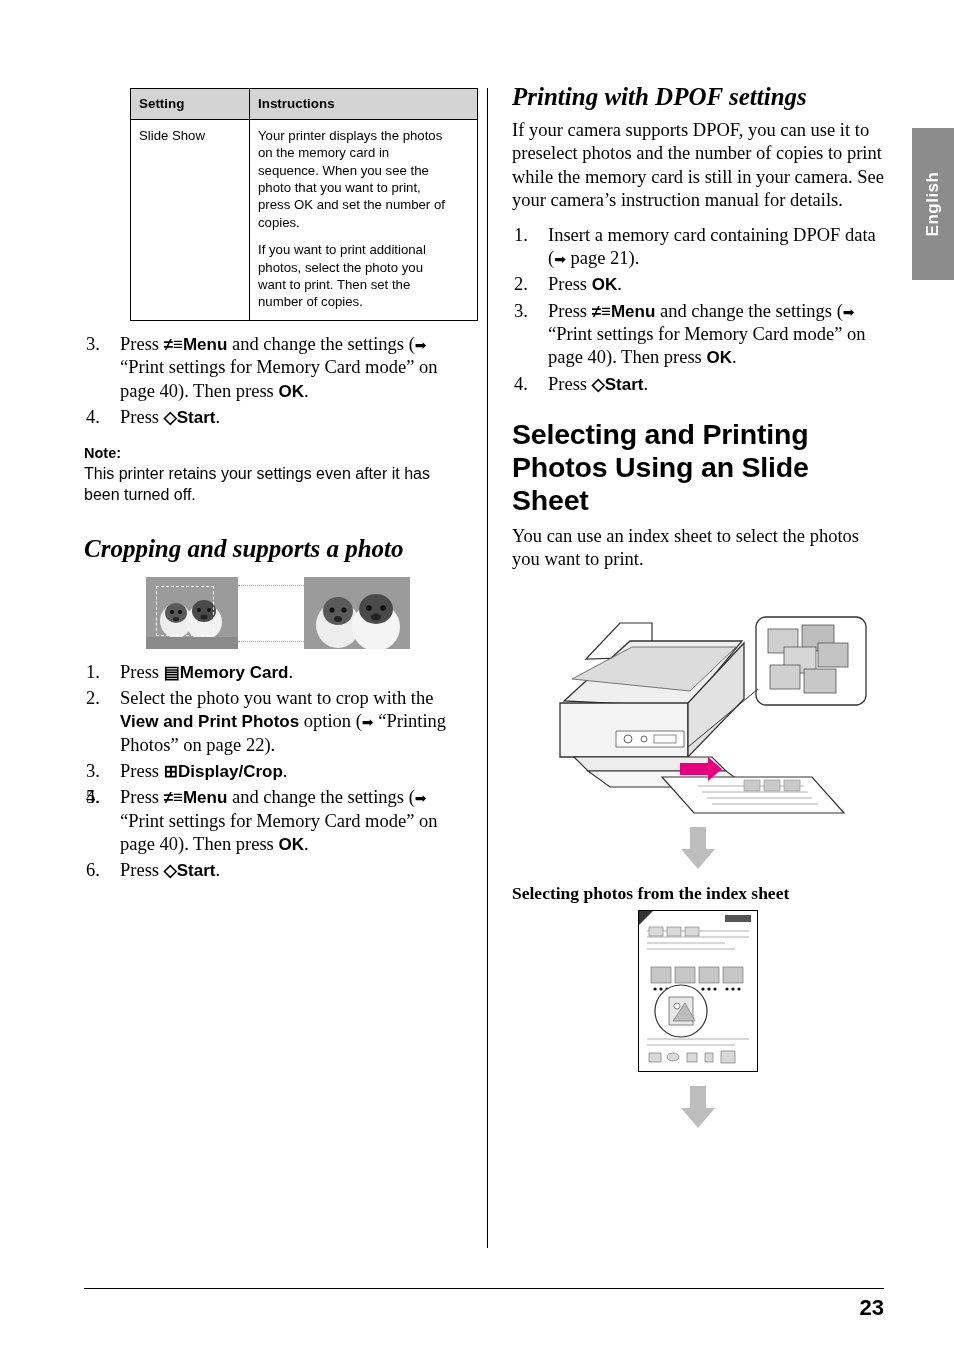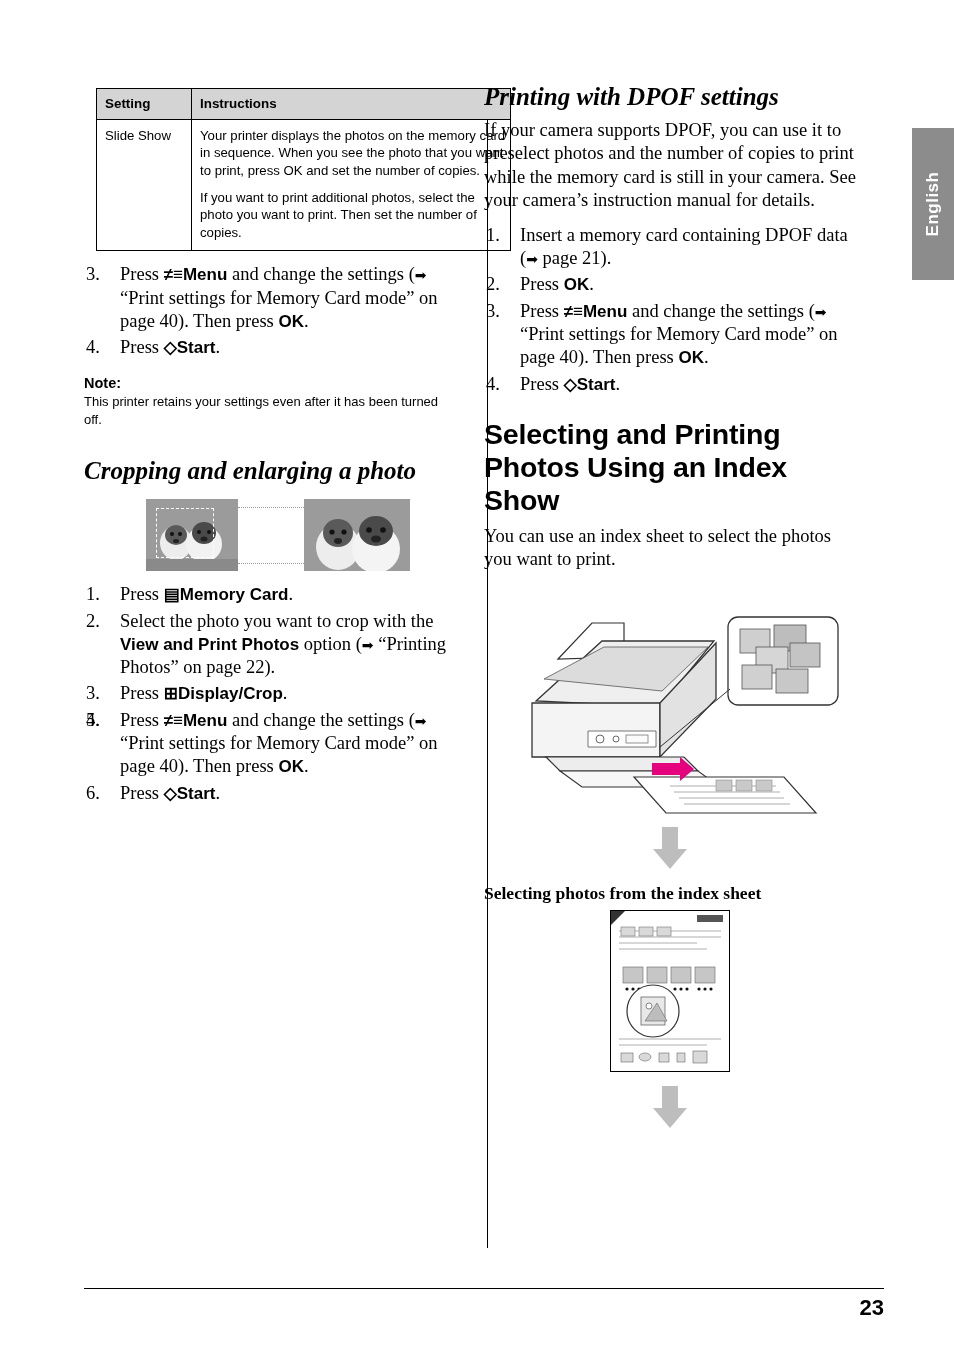--- a/index.html
+++ b/index.html
@@ -26,48 +26,48 @@
     transform:rotate(-90deg);
     white-space:nowrap;
     font-family:"Liberation Sans", sans-serif;
     font-weight:bold;
     font-size:17px;
     letter-spacing:0.5px;
   }
 
   
   .col-left{position:absolute;left:84px;top:88px;width:380px;}
-  .col-right{position:absolute;left:484px;top:82px;width:372px;}
+  .col-right{position:absolute;left:512px;top:82px;width:372px;}
 
   .divider{
     position:absolute;left:487px;top:88px;width:1px;height:1160px;
     background:#000;
   }
 
   
   table.settings{
     border-collapse:collapse;
-    width:415px;
-    margin-left:12px;
+    width:348px;
+    margin-left:46px;
     font-family:"Liberation Sans", sans-serif;
     font-size:13.2px;
     line-height:1.32;
   }
   table.settings th{
     border:1px solid #000;
     background:#d4d4d4;
     text-align:left;
     padding:6px 8px;
     font-weight:bold;
     font-size:13.4px;
   }
   table.settings td{
     border:1px solid #000;
     vertical-align:top;
-    padding:7px 0 9px 8px;
+    padding:7px 24px 9px 8px;
   }
   table.settings td.c1{width:86px;}
   td.c2 p{margin:0 0 10px 0;}
   td.c2 p:last-child{margin-bottom:0;}
 
   
   ol.steps{
     list-style:none;
     margin:12px 0 0 0;
     padding:0;
@@ -92,21 +92,21 @@
 
   
   .note-title{
     font-family:"Liberation Sans", sans-serif;
     font-weight:bold;
     font-size:14.5px;
     margin-top:16px;
   }
   .note-body{
     font-family:"Liberation Sans", sans-serif;
-    font-size:13px;
+    font-size:16px;
     line-height:1.33;
     margin-top:2px;
     width:370px;
   }
 
   
   h2.sub{
     font-family:"Liberation Serif", serif;
     font-style:italic;
     font-weight:bold;
@@ -238,21 +238,21 @@
         <span class="num">3.</span><span>Press </span><span class="sans-b">≠≡</span><span class="sans-b">Menu</span><span> and change the settings (</span><span class="arrow">➡</span><span> “Print settings for Memory Card mode” on page 40). Then press </span><span class="sans-b">OK</span><span>.</span>
       </li>
       <li>
         <span class="num">4.</span><span>Press </span><span class="sans-b">◇</span><span class="sans-b">Start</span><span>.</span>
       </li>
     </ol>
 
     <div class="note-title">Note:</div>
     <div class="note-body">This printer retains your settings even after it has been turned off.</div>
 
-    <h2 class="sub">Cropping and enlarging a photo</h2>
+    <h2 class="sub">Cropping and supports a photo</h2>
 
     <div class="crop-fig">
       <div class="photo left">
         <svg width="92" height="72" viewBox="0 0 92 72">
           <rect width="92" height="72" fill="#9b9b9b"></rect>
           <ellipse cx="30" cy="44" rx="16" ry="17" fill="#ededed"></ellipse>
           <ellipse cx="30" cy="36" rx="11" ry="10" fill="#5a5a5a"></ellipse>
           <circle cx="26" cy="35" r="2" fill="#111"></circle>
             <circle cx="34" cy="35" r="2" fill="#111"></circle>
           <ellipse cx="30" cy="42" rx="3" ry="2" fill="#222"></ellipse>
@@ -319,21 +319,21 @@
         <span class="num">2.</span><span>Press </span><span class="sans-b">OK</span><span>.</span>
       </li>
       <li>
         <span class="num">3.</span><span>Press </span><span class="sans-b">≠≡</span><span class="sans-b">Menu</span><span> and change the settings (</span><span class="arrow">➡</span><span> “Print settings for Memory Card mode” on page 40). Then press </span><span class="sans-b">OK</span><span>.</span>
       </li>
       <li>
         <span class="num">4.</span><span>Press </span><span class="sans-b">◇</span><span class="sans-b">Start</span><span>.</span>
       </li>
     </ol>
 
-    <h1 class="main">Selecting and Printing Photos Using an Index Show</h1>
+    <h1 class="main">Selecting and Printing Photos Using an Slide Sheet</h1>
     <p class="body">You can use an index sheet to select the photos you want to print.</p>
 
     <div class="printer-fig">
       <svg width="372" height="240" viewBox="0 0 372 240">
 
         <path d="M74 78 L108 42 L140 42 L140 76 Z" fill="#ffffff" stroke="#333" stroke-width="1.2"></path>
 
         <path d="M52 120 L118 60 L230 60 L176 126 Z" fill="#efefef" stroke="#333" stroke-width="1.3"></path>
         <path d="M60 98 L120 66 L224 66 L178 110 Z" fill="#dcdcdc" stroke="#555" stroke-width="0.8"></path>
 

